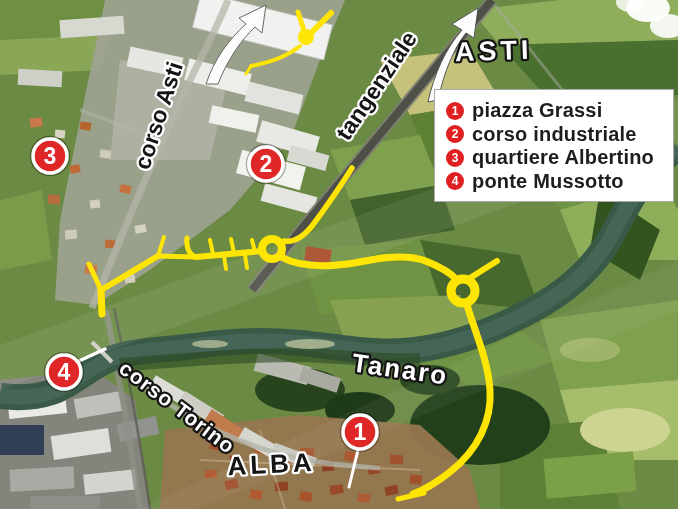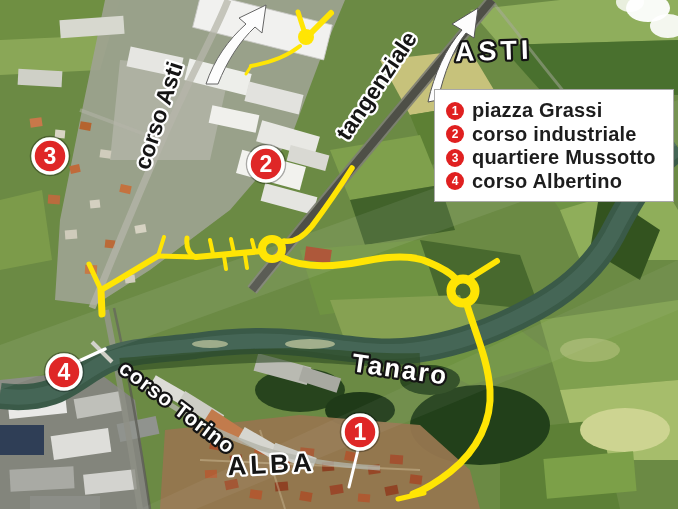--- a/index.html
+++ b/index.html
@@ -266,20 +266,20 @@
     <div class="legend-row">
       <span class="legend-disc">1</span>
       <span class="legend-label">piazza Grassi</span>
     </div>
     <div class="legend-row">
       <span class="legend-disc">2</span>
       <span class="legend-label">corso industriale</span>
     </div>
     <div class="legend-row">
       <span class="legend-disc">3</span>
-      <span class="legend-label">quartiere Mussotto</span>
+      <span class="legend-label">quartiere Albertino</span>
     </div>
     <div class="legend-row">
       <span class="legend-disc">4</span>
-      <span class="legend-label">corso Albertino</span>
+      <span class="legend-label">ponte Mussotto</span>
     </div>
   </div>
 </div>
 
 </body></html>

